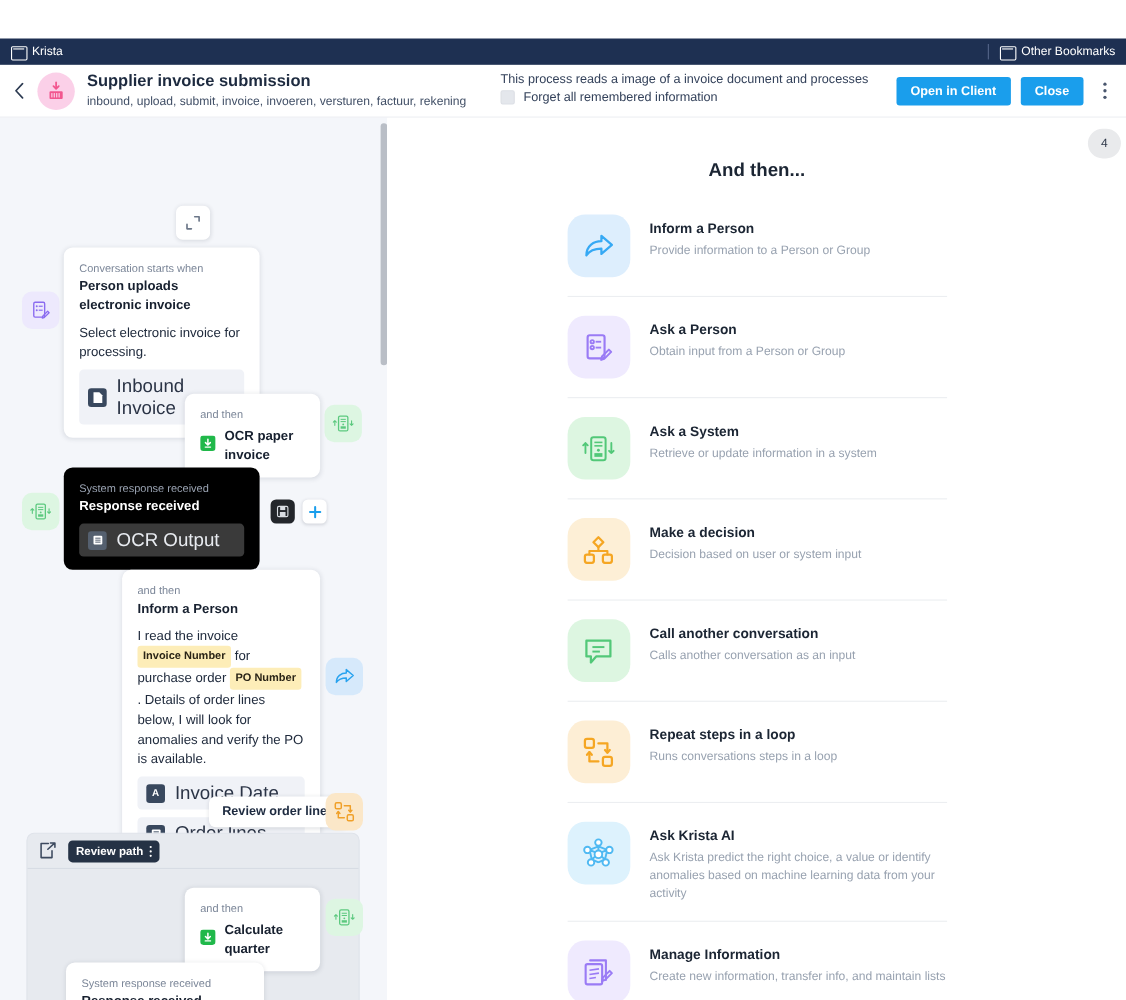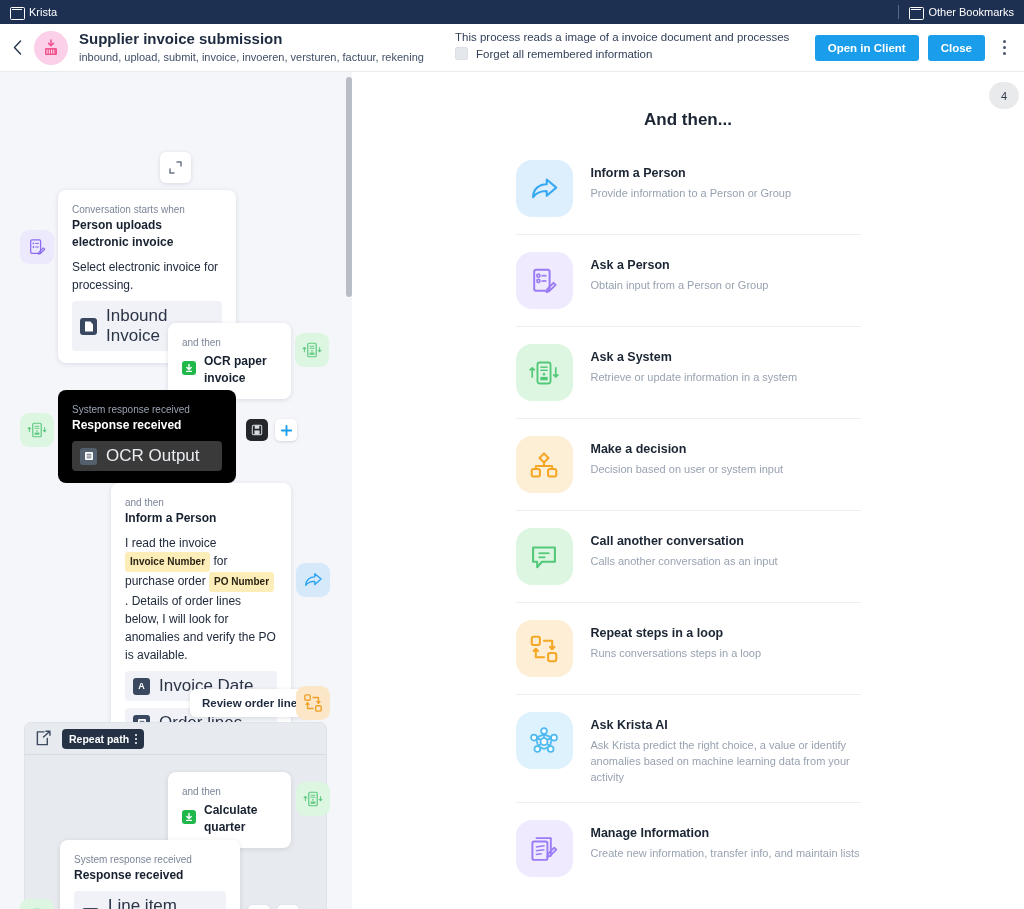--- a/index.html
+++ b/index.html
@@ -12,20 +12,21 @@
 
   
   .bookmarks-bar {
     height: 24px;
     background: #1e3052;
     display: flex;
     align-items: center;
     padding: 0 10px;
     color: #ffffff;
     font-size: 11px;
+    margin-top: 35px;
   }
   .bm-item { display: flex; align-items: center; gap: 6px; }
   .bm-right { margin-left: auto; display: flex; align-items: center; gap: 10px; }
   .bm-sep { width: 1px; height: 14px; background: #55678a; }
   .folder-ico { width: 13px; height: 11px; position: relative; display: inline-block; }
   .folder-ico::before {
     content: ""; position: absolute; left: 0; top: 0; width: 13px; height: 11px;
     border: 1.4px solid #ffffff; border-radius: 1.5px; background: transparent;
   }
   .folder-ico::after {
@@ -418,21 +419,21 @@
       </svg>
     </div>
 
     <div class="repeat-region">
       <div class="repeat-header">
         <svg width="17" height="17" viewBox="0 0 18 18">
           <path d="M9.5 2 H2.5 V15.5 H13 V9" fill="none" stroke="#3d4a5f" stroke-width="1.5" stroke-linecap="round" stroke-linejoin="round"></path>
           <path d="M9 7.5 L15.5 1.6 M11.5 1.4 H15.8 V5.5" fill="none" stroke="#3d4a5f" stroke-width="1.5" stroke-linecap="round" stroke-linejoin="round"></path>
         </svg>
         <div class="repeat-chip">
-          <span>Repeat path</span>
+          <span>Review path</span>
           <span class="dots">
               <i></i>
               <i></i>
               <i></i>
             </span>
         </div>
       </div>
     </div>
 
     <div class="badge-ico bi-green" style="left:296px; top:710px;">

